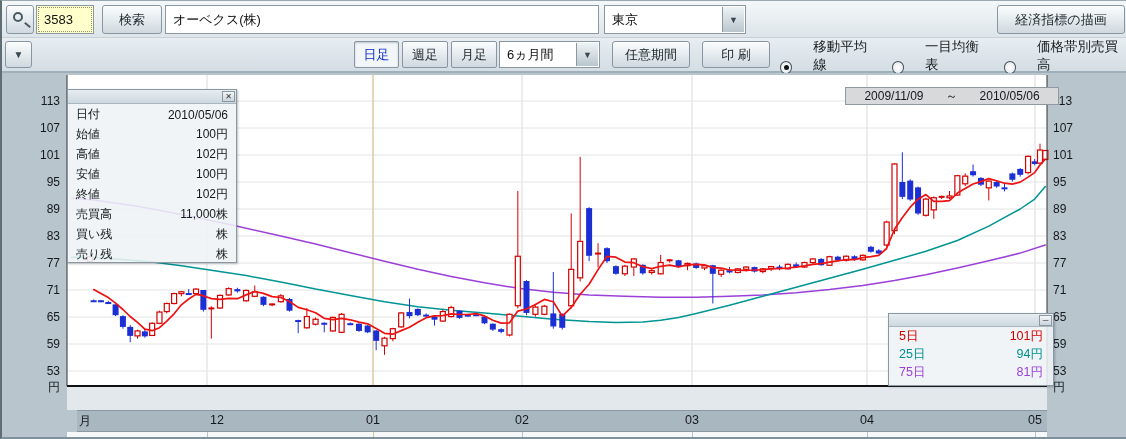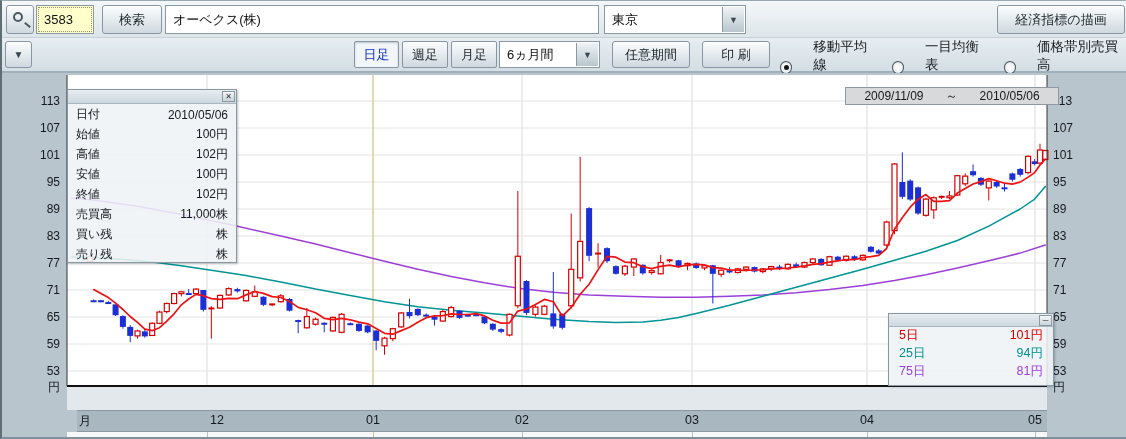--- a/index.html
+++ b/index.html
@@ -39,21 +39,21 @@
   
   .floatbox{position:absolute;border:1px solid #8a98a2;background:rgba(238,243,246,0.88);box-shadow:1px 1px 2px rgba(60,70,80,.35);}
   .boxtitle{height:14px;background:linear-gradient(#e7edf1,#cdd8df);border-bottom:1px solid #aab6bf;position:relative;}
   .boxbtn{position:absolute;right:1px;top:1px;width:13px;height:11px;border:1px solid #8a98a2;background:linear-gradient(#f4f7f9,#c9d4db);
       font-size:8px;line-height:9px;text-align:center;color:#333;cursor:pointer;}
   #infobox{left:65px;top:16px;width:170px;height:174px;}
   .info-row{display:flex;justify-content:space-between;padding:1px 8px 0 8px;font-size:12px;color:#14191d;height:20px;align-items:center;}
   #datebox{position:absolute;left:843px;top:14px;width:214px;height:18px;background:#d7d9da;border:1px solid #909a a2;
       border:1px solid #8f99a1;display:flex;align-items:center;justify-content:center;font-size:12px;color:#14191d;gap:22px;}
   #legendbox{left:886px;top:240px;width:166px;height:73px;}
-  .legend-row{display:flex;justify-content:space-between;padding:0 10px;font-size:12.5px;height:18px;}
+  .legend-row{display:flex;justify-content:space-between;padding:0 10px;font-size:12.5px;height:18px;align-items:center;}
 </style>
 </head>
 <body>
 
 <div id="app">
 
   <div id="row1">
     <div class="btn" id="searchbtnicon">
       <span class="mag"></span>
     </div>

